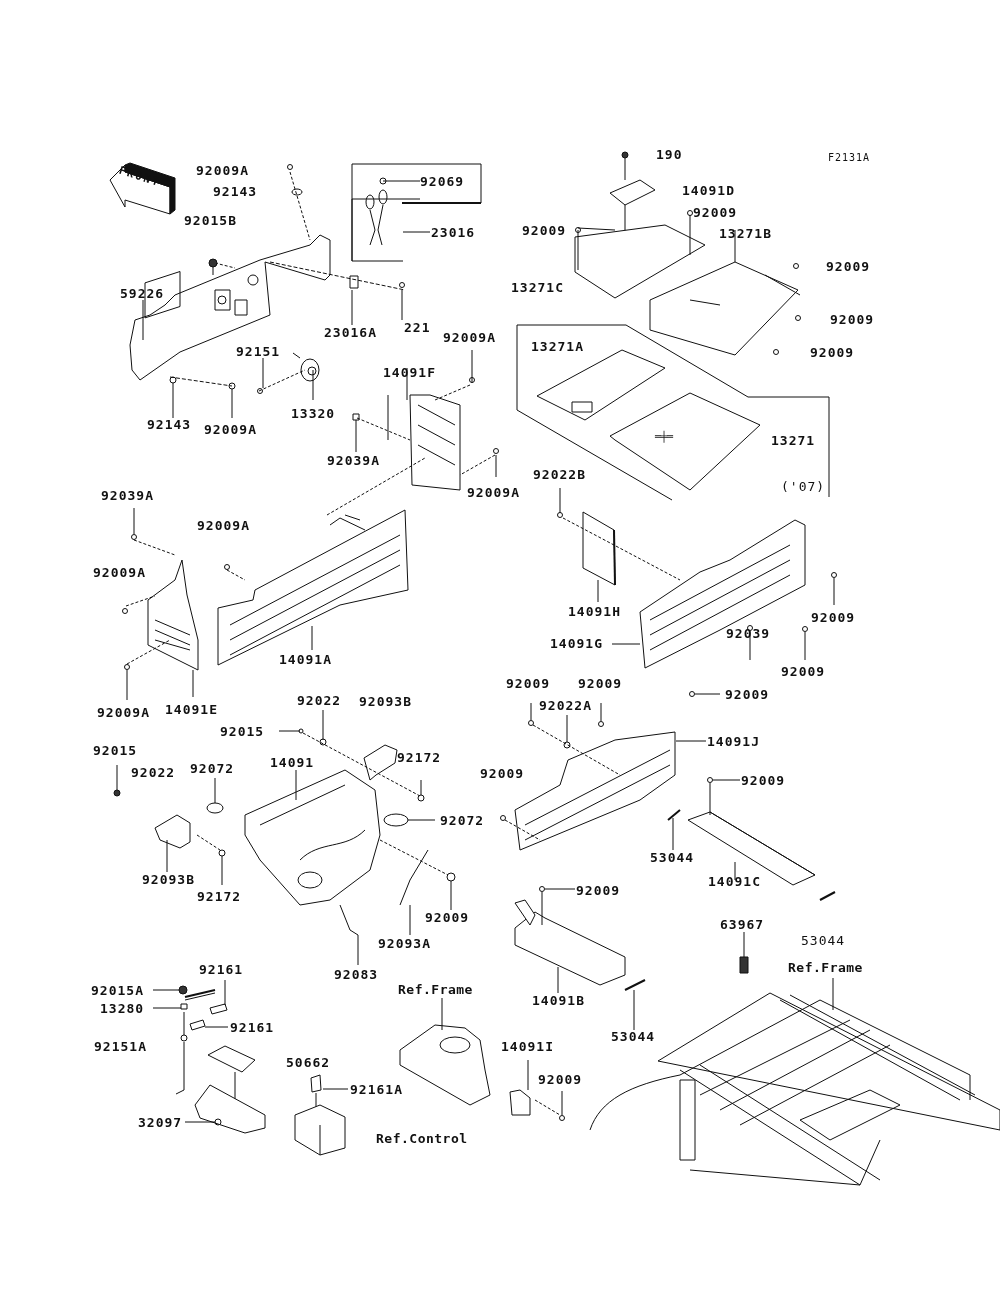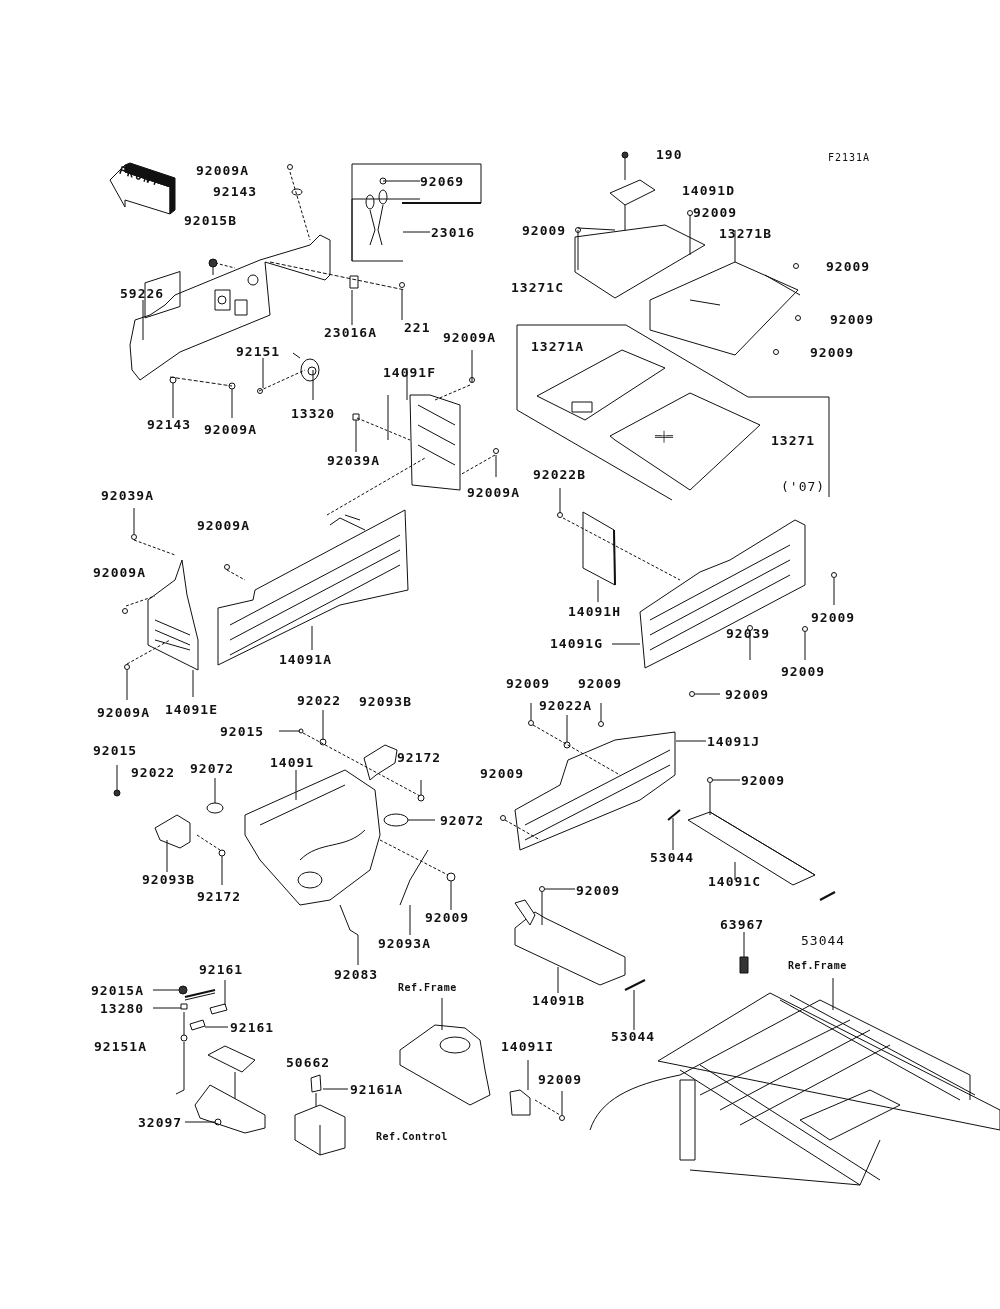--- a/index.html
+++ b/index.html
@@ -2,21 +2,21 @@
 <html><head>
 <meta charset="utf-8">
 <style>
   html, body { margin: 0; padding: 0; background: #ffffff; }
   body { width: 1000px; height: 1309px; position: relative; overflow: hidden;
          font-family: "DejaVu Sans Mono", monospace; color: #000; }
   #canvas { position: absolute; left: 0; top: 0; width: 1000px; height: 1309px; }
   .lbl { position: absolute; font-family: "DejaVu Sans Mono", "Liberation Mono", monospace;
          font-size: 13px; font-weight: bold; letter-spacing: 1px; white-space: nowrap; color: #111; line-height: 14px; }
   .lbl.thin { font-weight: normal; }
-  .ref { position: absolute; font-family: "DejaVu Sans Mono", monospace; font-size: 10px;
+  .ref { position: absolute; font-family: "DejaVu Sans Mono", monospace; font-size: 13px;
          font-weight: bold; letter-spacing: 0.5px; white-space: nowrap; color: #111; }
   .figid { position: absolute; font-family: "DejaVu Sans Mono", monospace; font-size: 10px;
            letter-spacing: 1px; color: #111; }
   svg line, svg polyline, svg polygon, svg path, svg rect, svg circle, svg ellipse { vector-effect: non-scaling-stroke; }
 </style>
 </head>
 <body>
 
 <svg id="canvas" viewBox="0 0 1000 1309" xmlns="http://www.w3.org/2000/svg">
   <g fill="none" stroke="#111" stroke-width="1">

